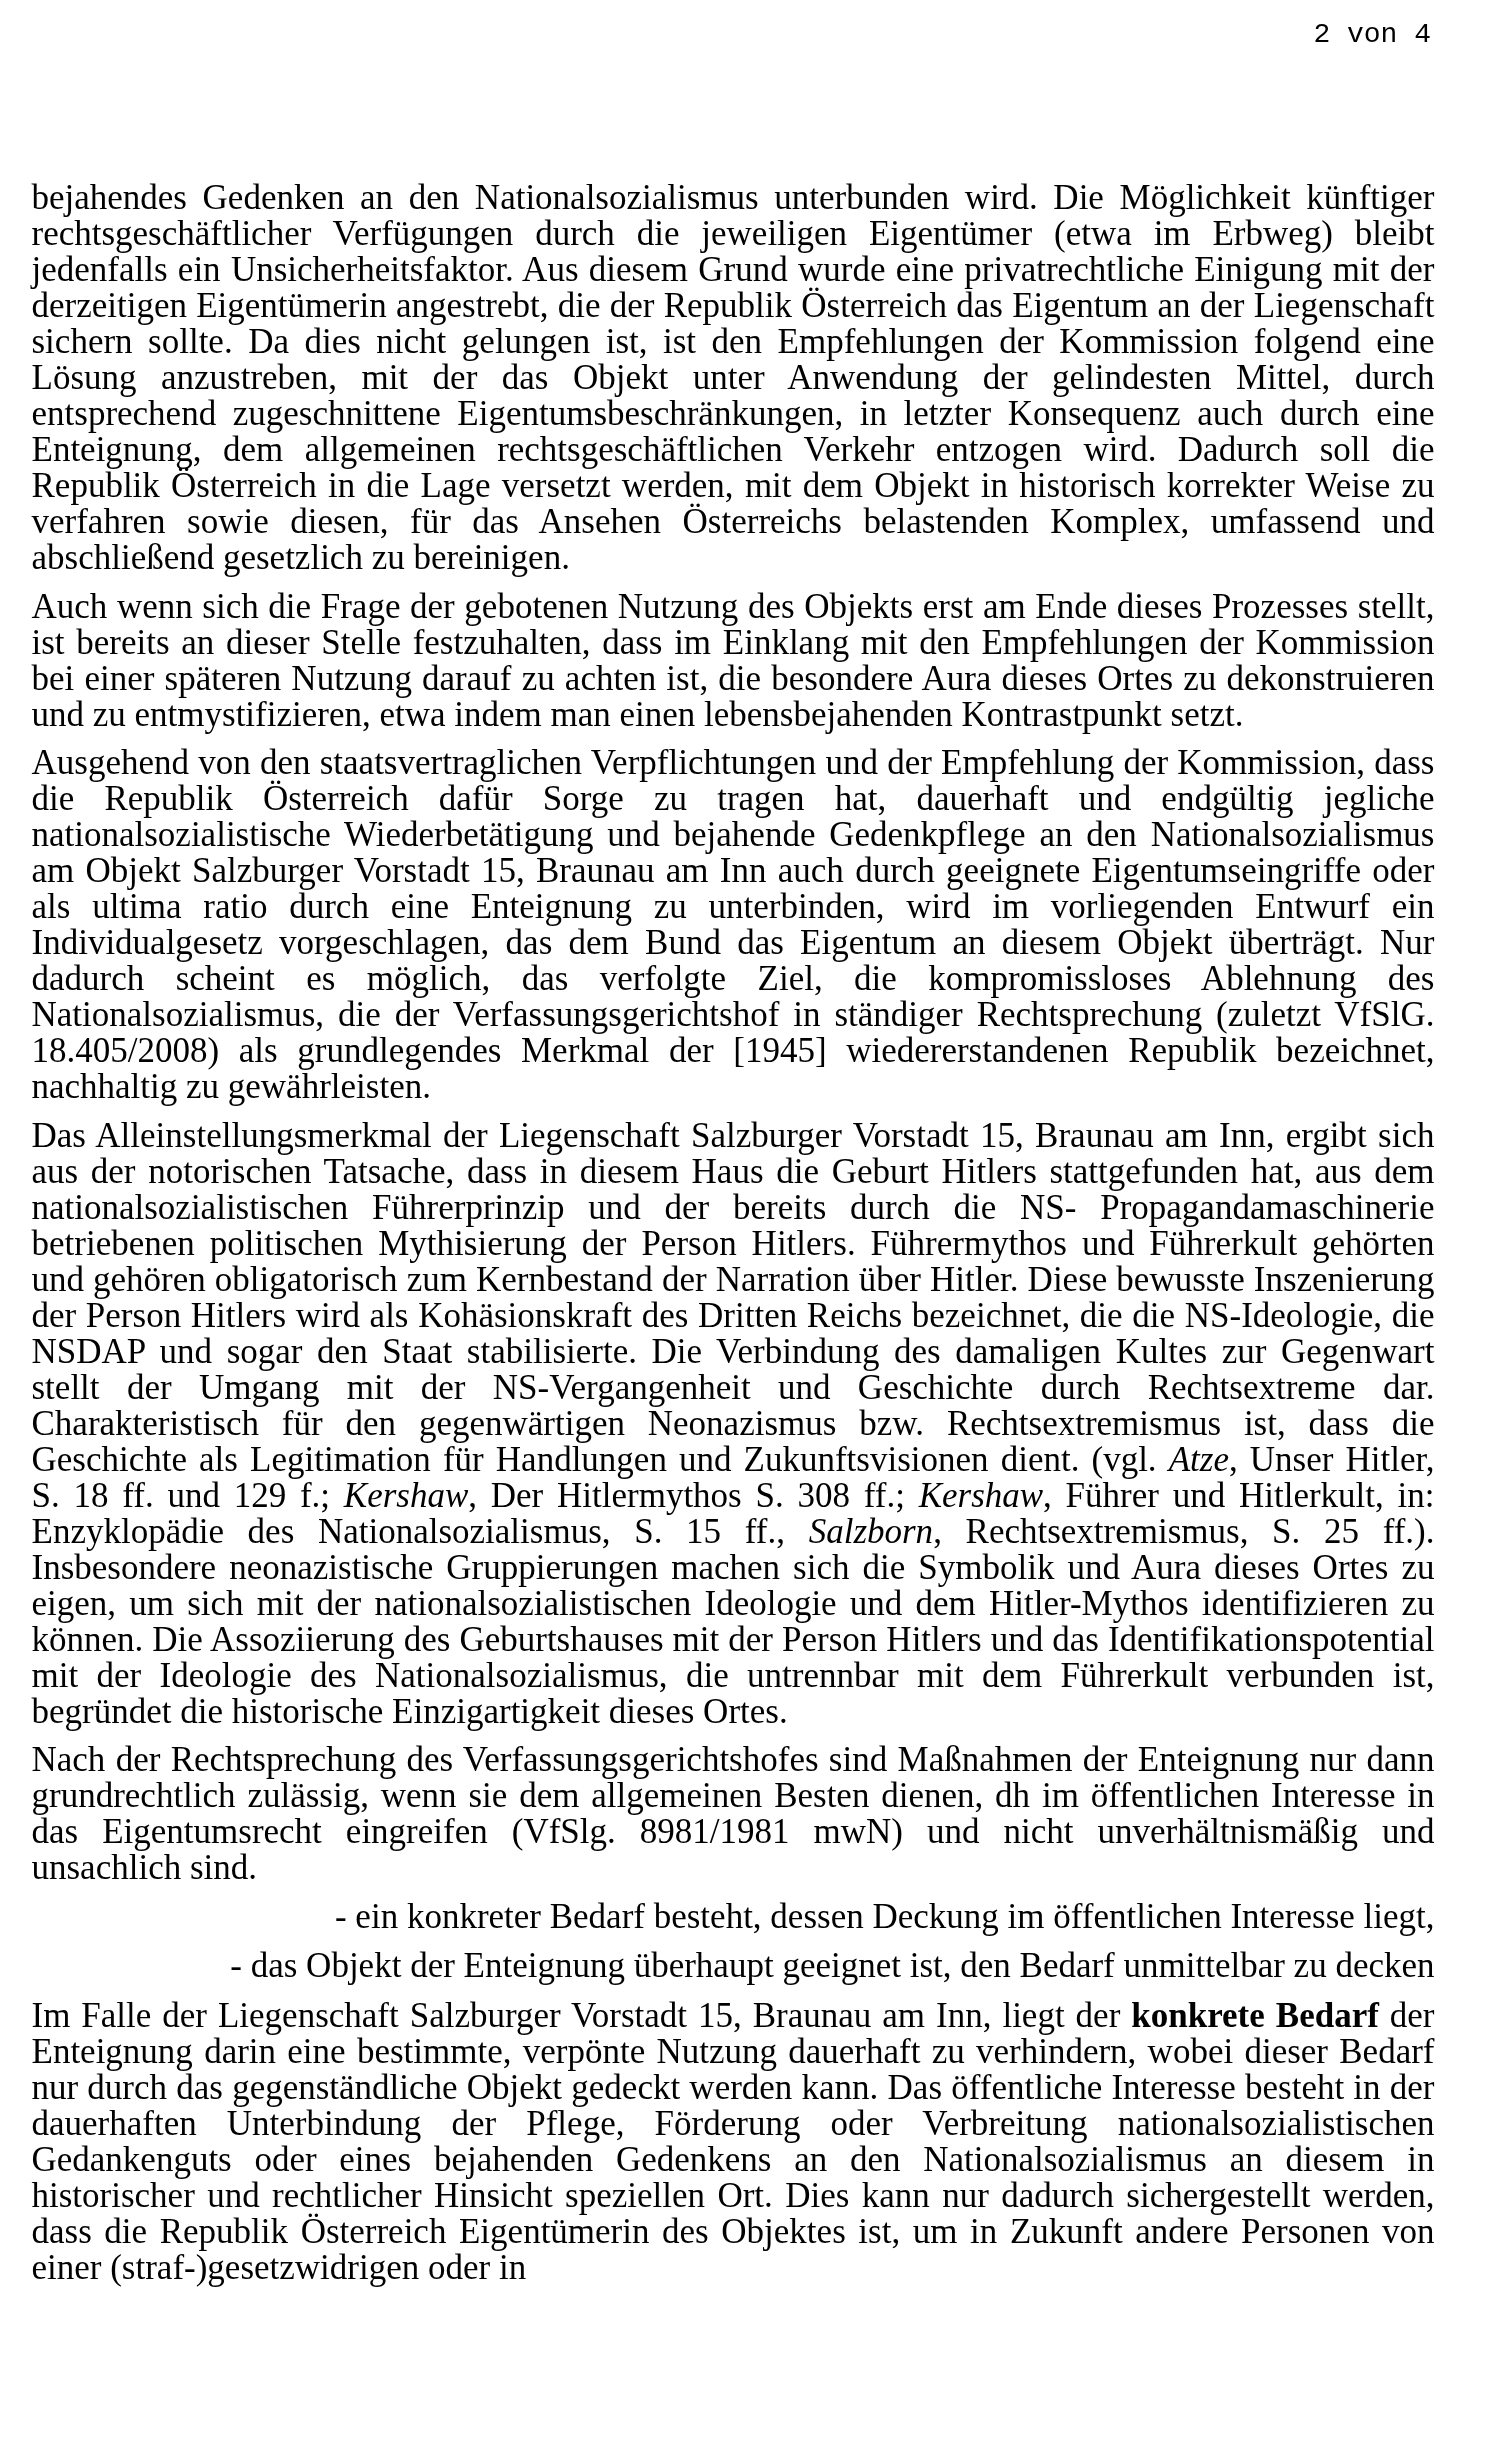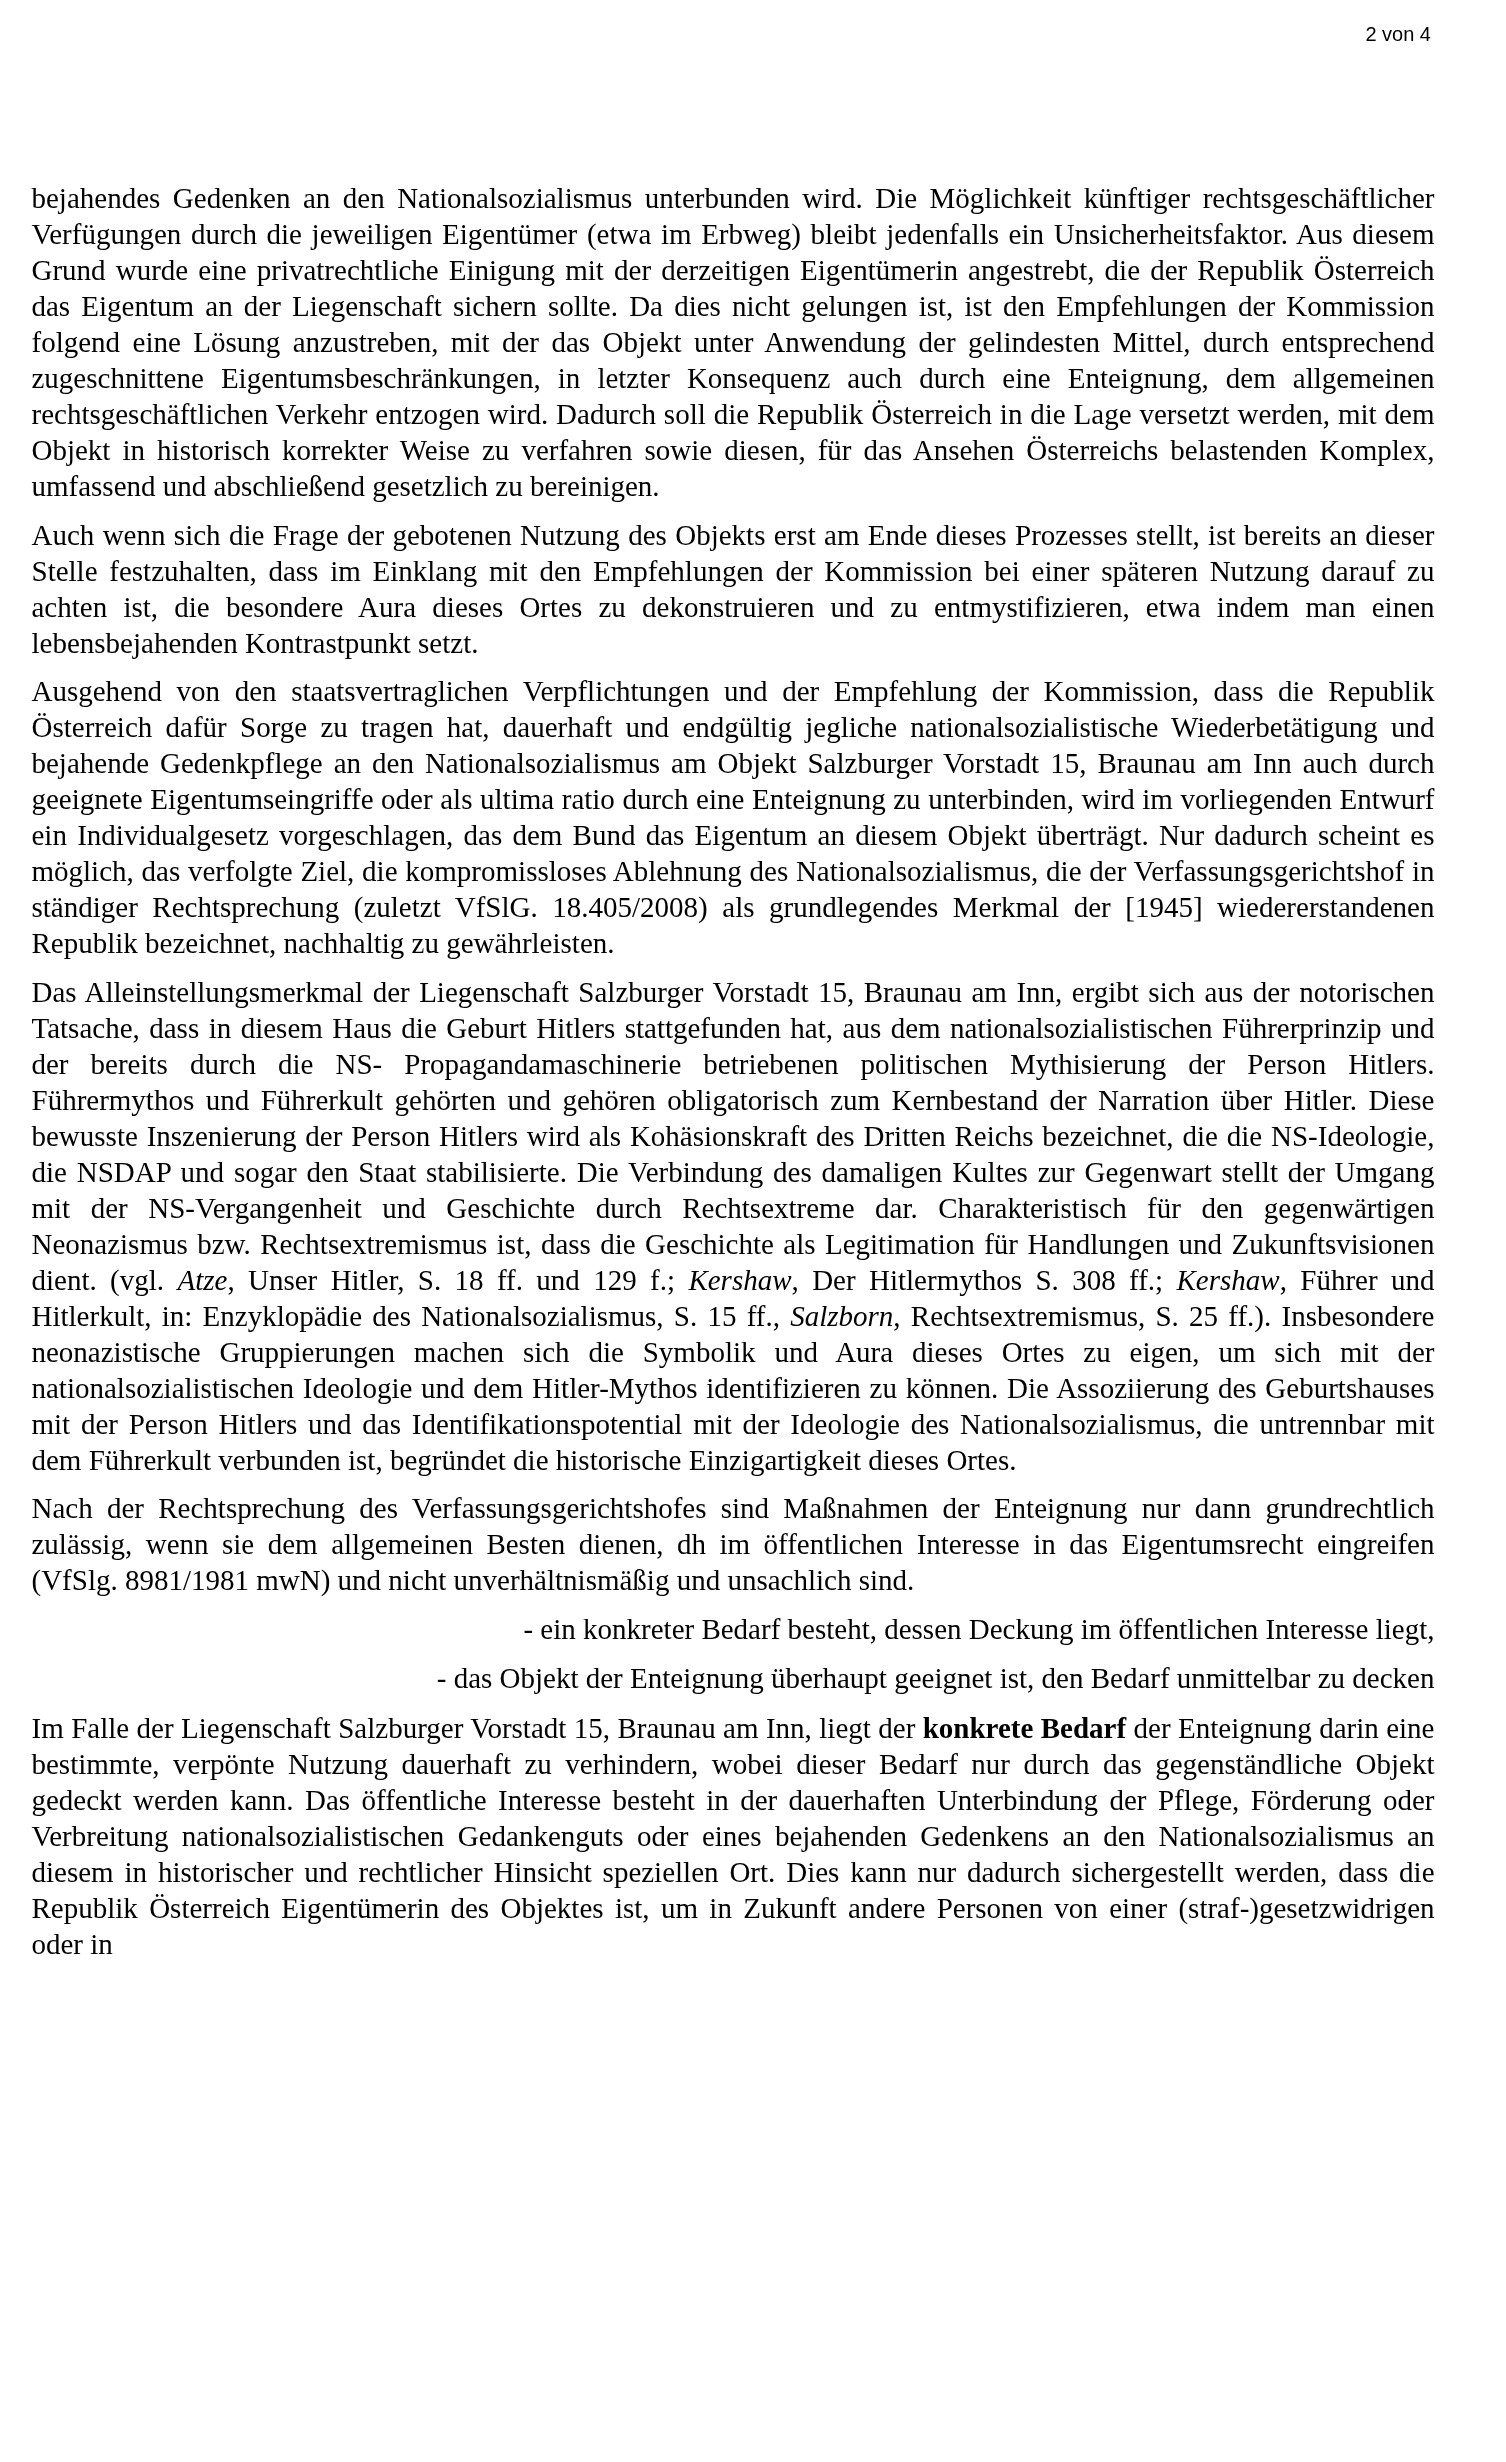--- a/index.html
+++ b/index.html
@@ -1,25 +1,25 @@
 <!DOCTYPE html>
 <html style="font-size:12.6px"><head>
 <meta charset="utf-8">
 <style>
   html, body { margin: 0; padding: 0; background: #ffffff; }
   body { width: 1507px; height: 2462px; position: relative; overflow: hidden; color: #000; }
   .page-number {
     position: absolute; top: 17.3px; right: 76px;
-    font-family: Liberation Sans, sans-serif;
-    font-size: 20px; line-height: 35px;
+    font-family: Liberation Mono, monospace;
+    font-size: 28px; line-height: 35px;
   }
   .content {
     position: absolute; left: 31.5px; top: 180px; width: 1403px;
     font-family: "Liberation Serif", "DejaVu Serif", serif;
-    font-size: 29px; line-height: 36px; text-align: justify;
+    font-size: 35px; line-height: 36px; text-align: justify;
   }
   .content p { margin: 0 0 12.6px 0; }
   .content p.li { text-align: right; margin-bottom: 13.4px; }
   b { font-weight: bold; }
   i { font-style: italic; }
 </style>
 </head>
 <body>
 
 <div class="page-number">2 von 4</div>

